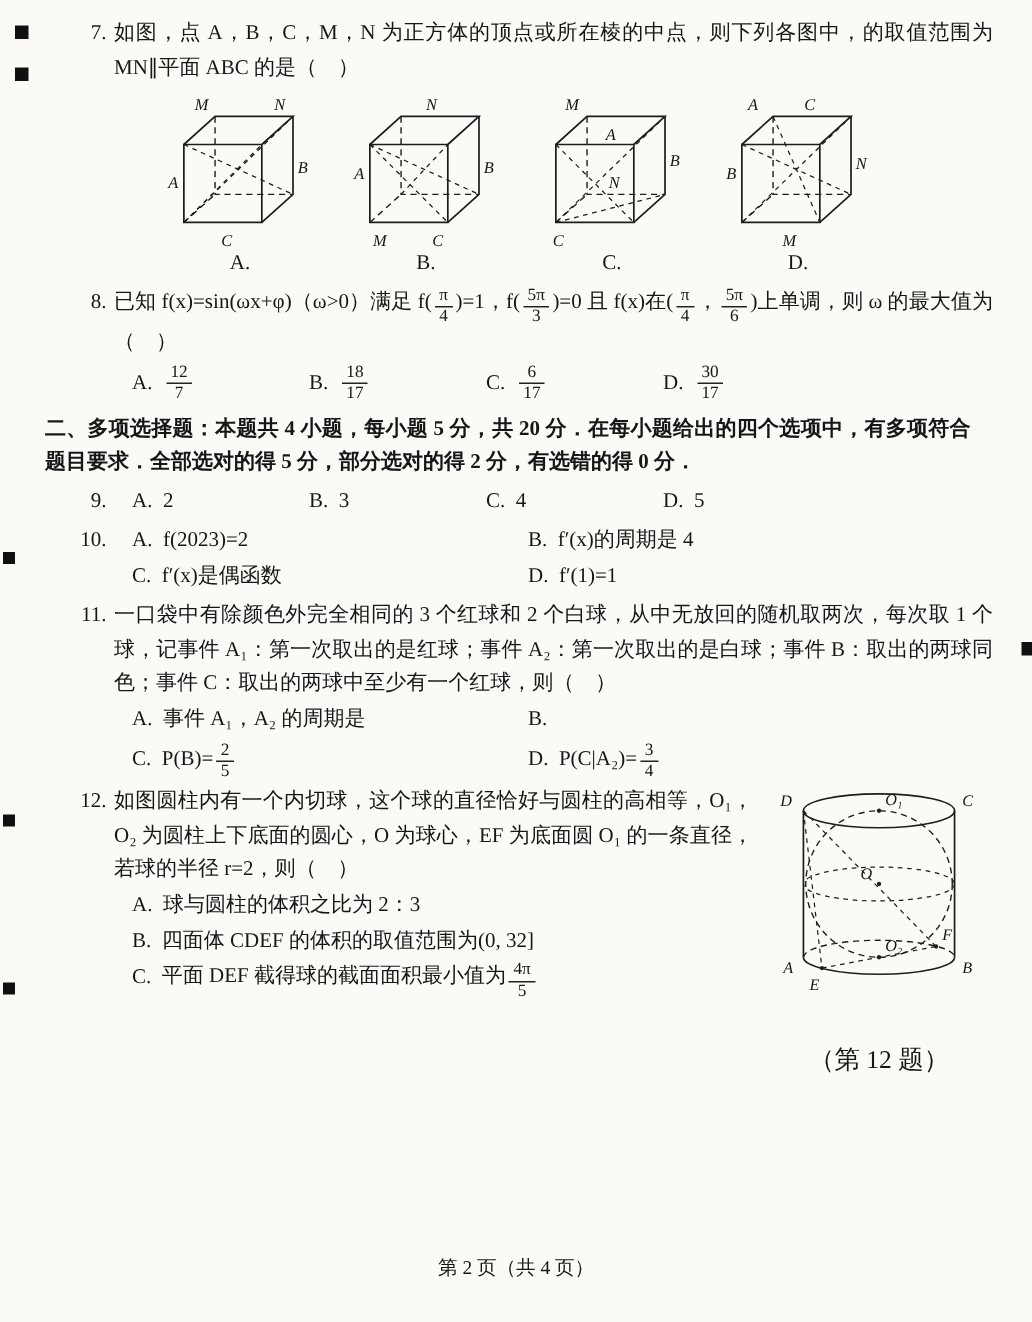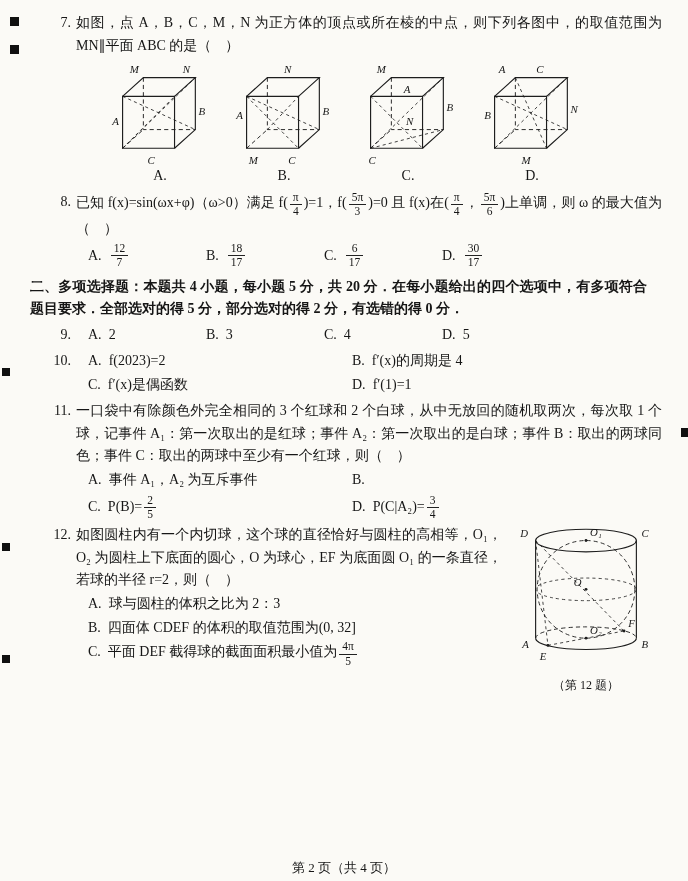--- a/index.html
+++ b/index.html
@@ -25,22 +25,22 @@
   .section-head { font-weight:bold; margin:6px 15px 3px -46px; text-align:justify; }
   .frac { display:inline-block; text-align:center; vertical-align:-0.75em; font-size:11.5px; line-height:1.15; margin:0 2px; }
   .frac .fn { display:block; border-bottom:1px solid #222; padding:0 3px; }
   .frac .fd { display:block; padding:0 3px; }
   .cubes { display:flex; justify-content:center; gap:20px; margin:4px 0 0 -46px; }
   .cube { width:104px; text-align:center; }
   .cube svg { display:block; margin:0 auto; }
   .cube .copt { display:block; margin-top:-2px; }
   svg text { font-family:"Liberation Serif", serif; font-style:italic; font-size:10.5px; fill:#161616; }
   .fig12 { float:right; width:152px; text-align:center; margin:-2px 0 2px 8px; }
-  .fig12 .caption { font-size:12px; font-style:normal; margin-top:0; }
-  .footer { position:absolute; bottom:4px; left:0; width:100%; text-align:center; font-size:13px; }
+  .fig12 .caption { font-size:17px; font-style:normal; margin-top:16px; }
+  .footer { position:absolute; bottom:27px; left:0; width:100%; text-align:center; font-size:13px; }
   .mark { position:absolute; background:#101010; }
   .edge { stroke:#1d1d1d; stroke-width:1.1; fill:none; }
   .hid  { stroke:#1d1d1d; stroke-width:0.9; fill:none; stroke-dasharray:4 3; }
   .aux  { stroke:#1d1d1d; stroke-width:0.8; fill:none; stroke-dasharray:3 3; }
   .dot  { fill:#1d1d1d; }
 </style>
 </head>
 <body>
 
 <div class="mark" style="left:10px; top:17px; width:9px; height:9px;"></div>
@@ -228,21 +228,21 @@
         </span>
     </div>
   </div>
 
   <div class="q">
     <span class="qnum">11.</span>
     <div class="qtext">一口袋中有除颜色外完全相同的 3 个红球和 2 个白球，从中无放回的随机取两次，每次取 1 个球，记事件 A₁：第一次取出的是红球；事件 A₂：第一次取出的是白球；事件 B：取出的两球同色；事件 C：取出的两球中至少有一个红球，则（　）</div>
     <div class="opts opts2">
       <span class="opt">
           <span class="olabel">A.</span>
-          <span>事件 A₁，A₂ 为互斥事件</span>
+          <span>事件 A₁，A₂ 的周期是</span>
         </span>
       <span class="opt">
           <span class="olabel">B.</span>
         </span>
     </div>
     <div class="opts opts2">
       <span class="opt">
           <span class="olabel">C.</span>
           <span>P(B)=</span>
           <span class="frac">

